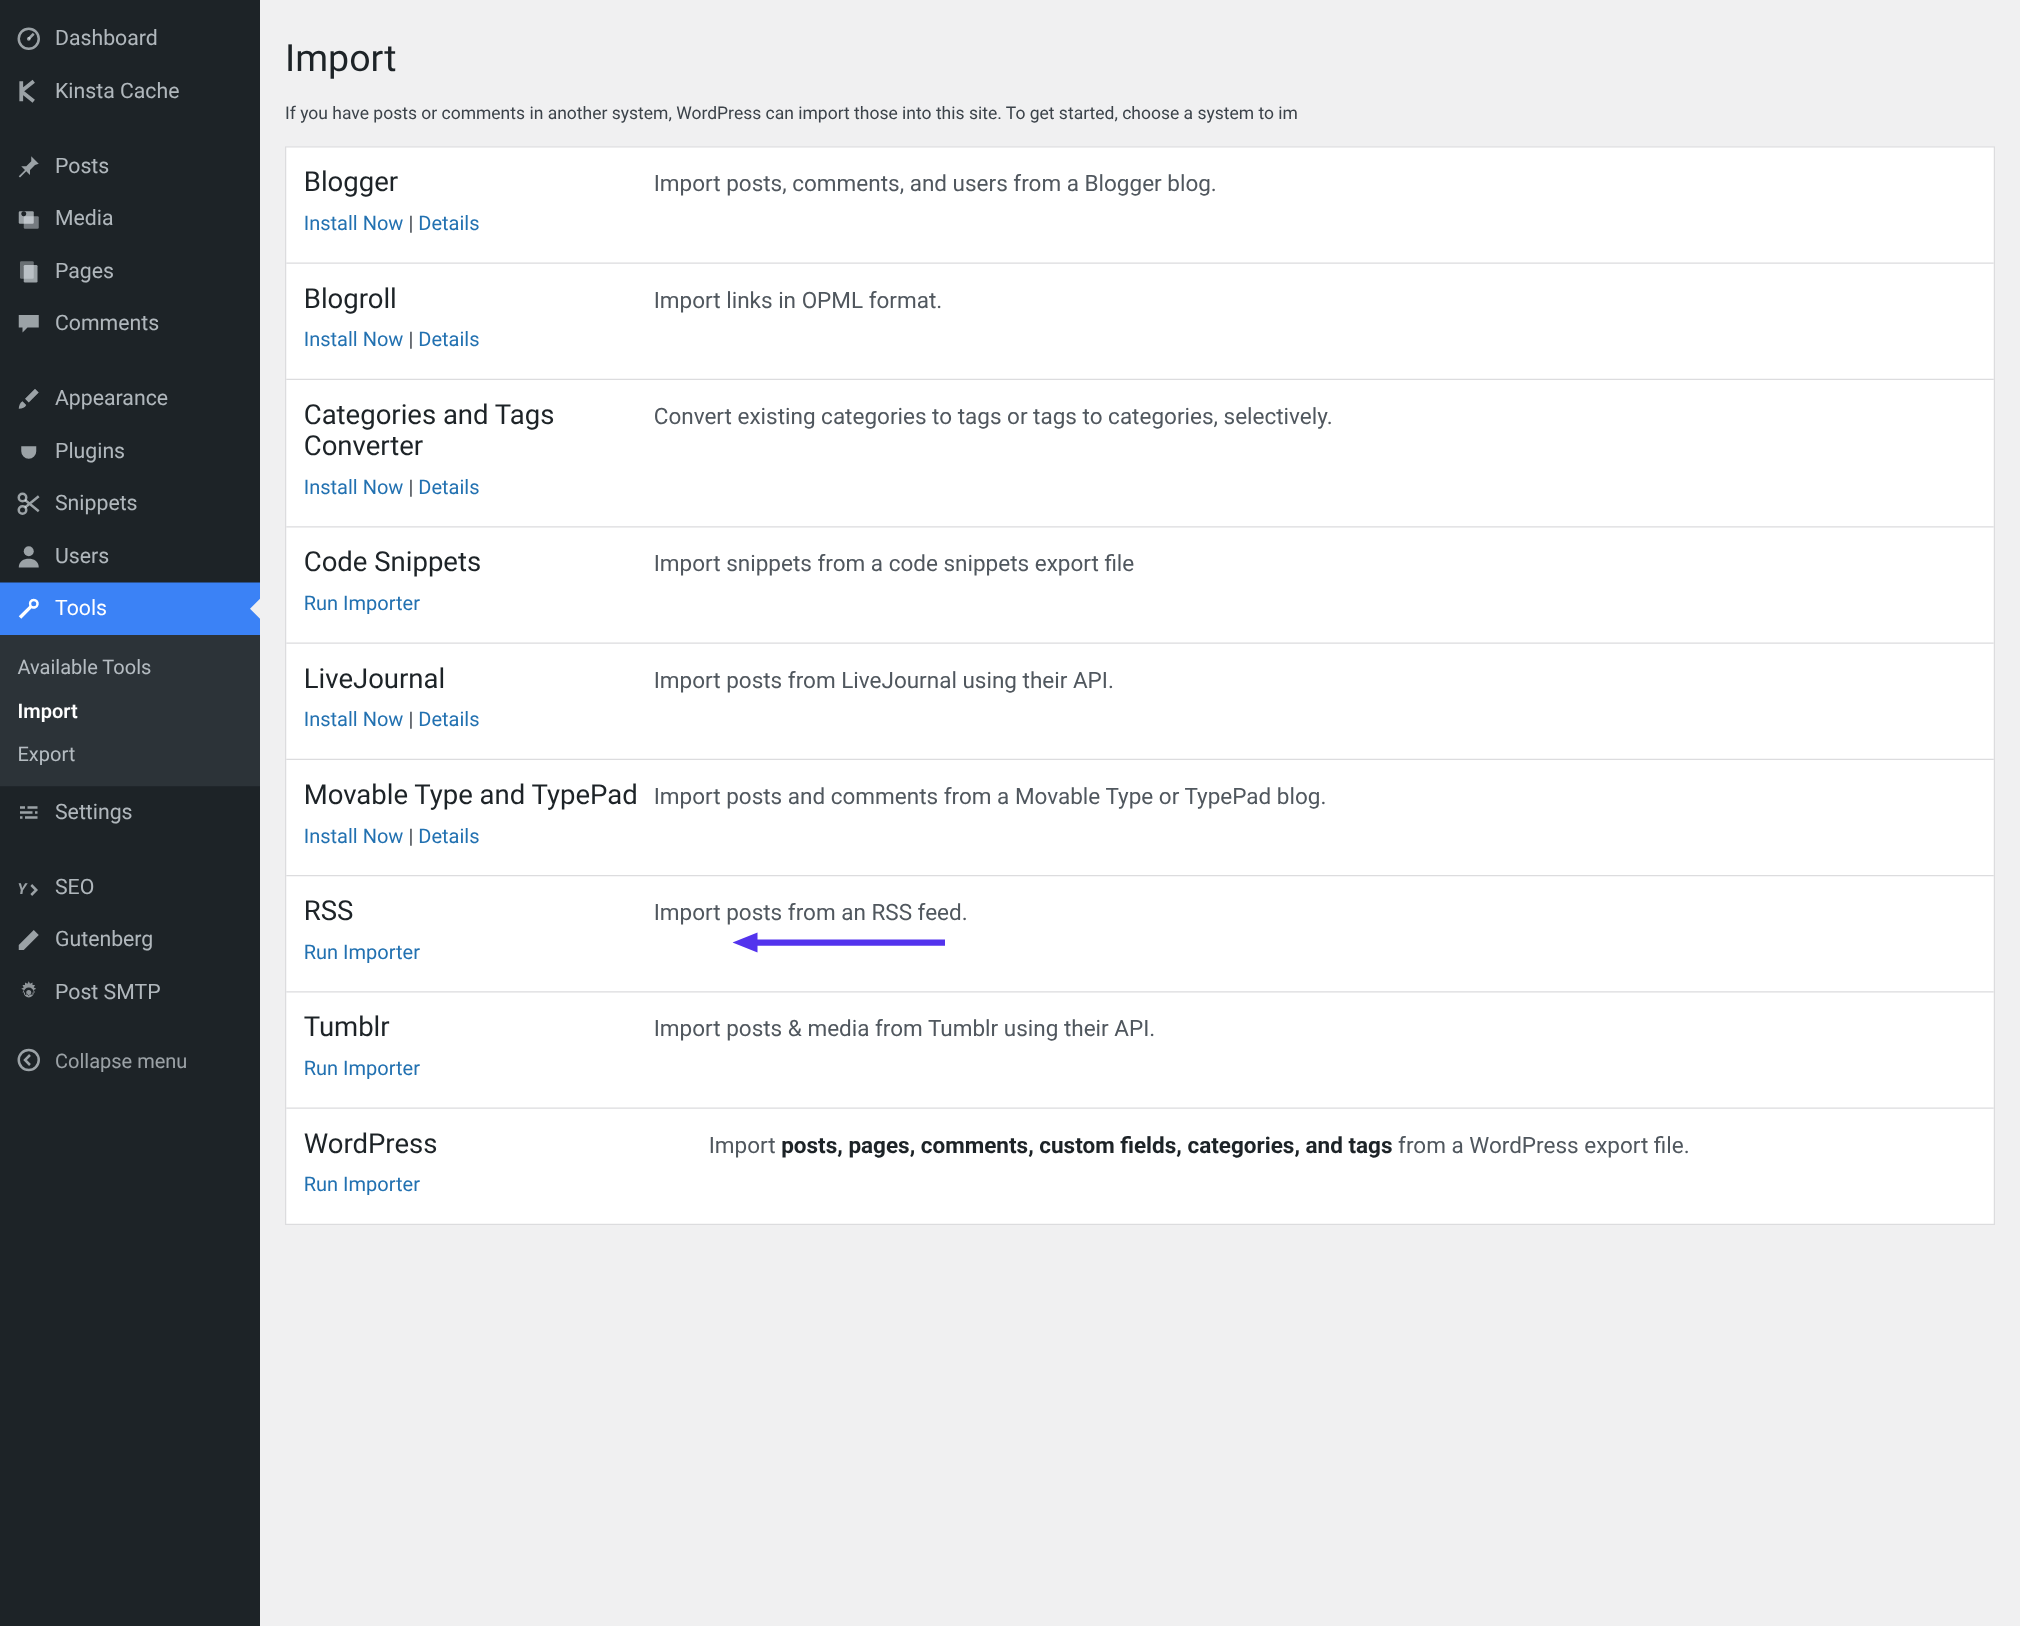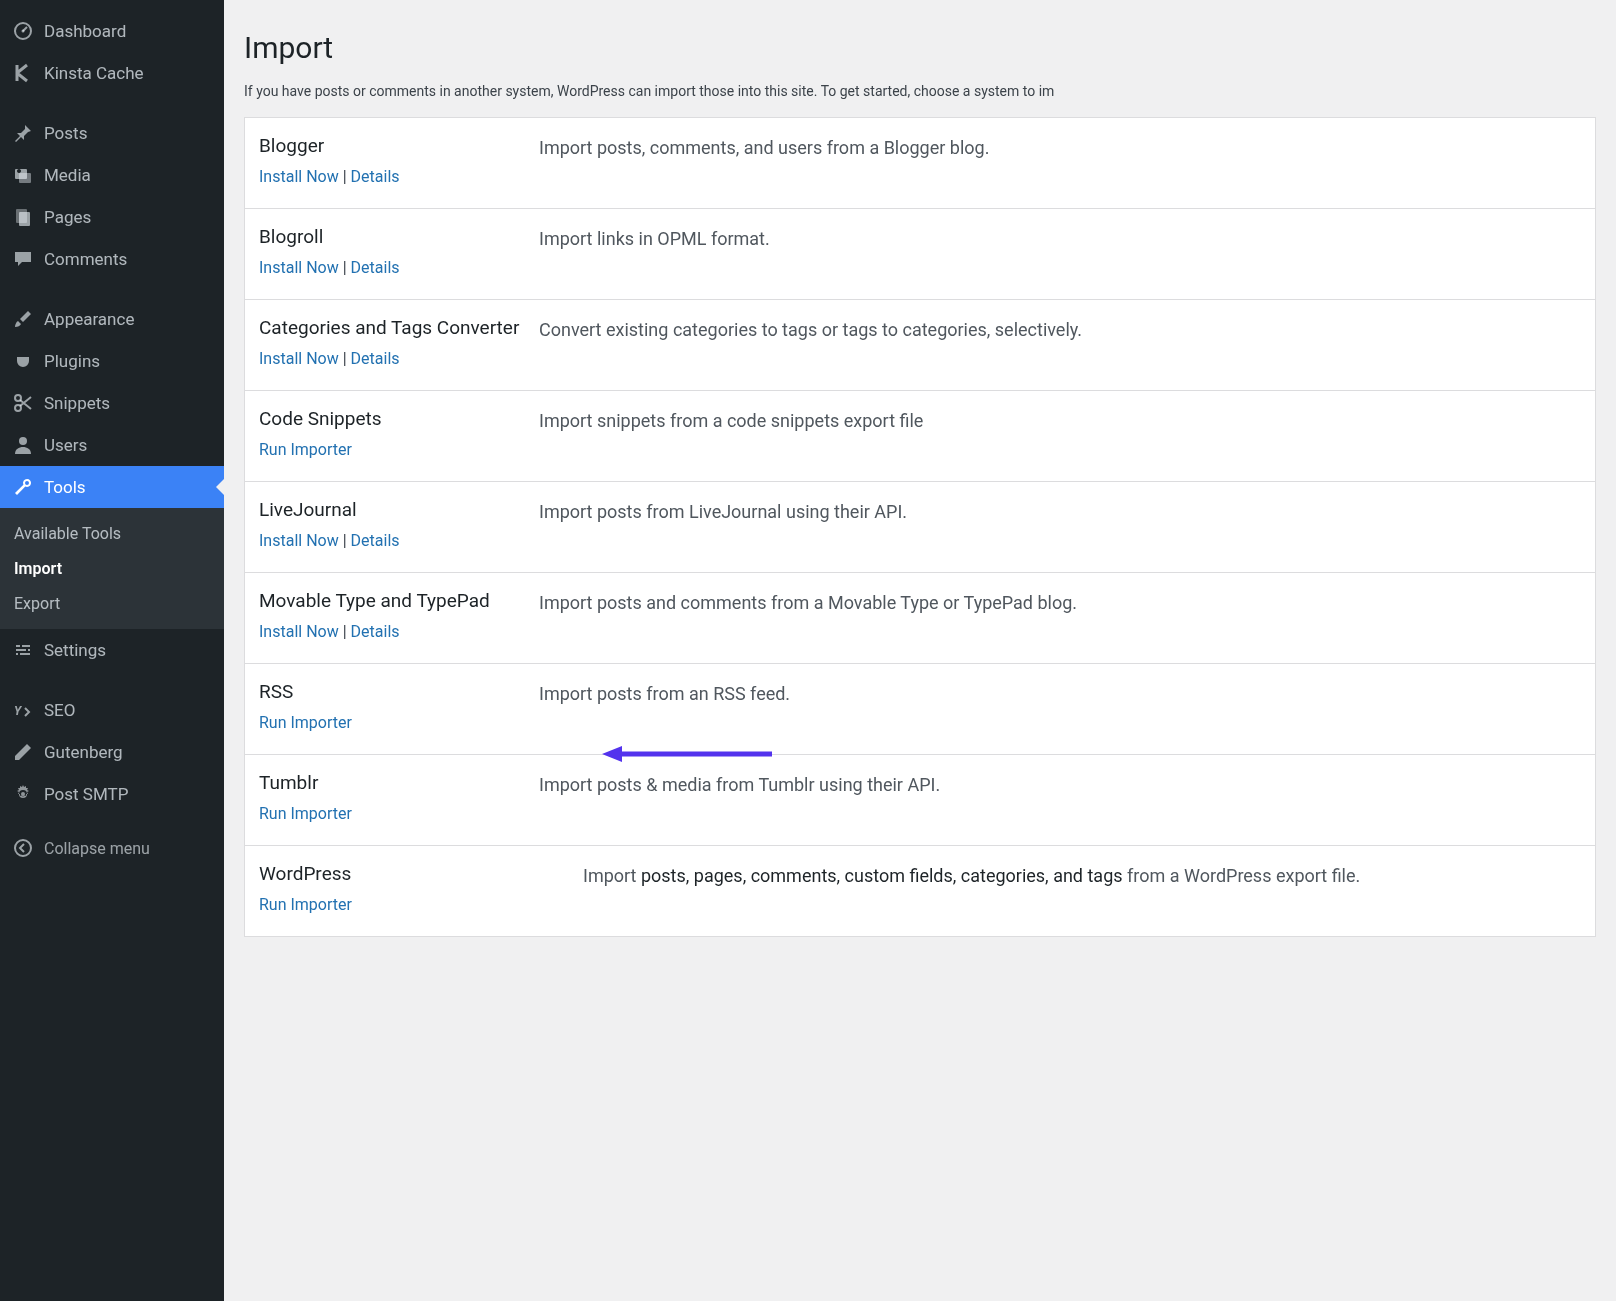--- a/index.html
+++ b/index.html
@@ -5,21 +5,21 @@
 * { box-sizing: border-box; margin: 0; padding: 0; }
 body {
   font-family: -apple-system, BlinkMacSystemFont, "Segoe UI", Roboto, sans-serif;
   font-size: 14px;
   background: #f0f0f1;
   color: #3c434a;
   display: flex;
   min-height: 100vh;
 }
 .sidebar {
-  width: 224px;
+  width: 208px;
   background: #1d2327;
   color: #f0f0f1;
   flex-shrink: 0;
   padding-top: 10px;
 }
 .sidebar-item {
   display: flex;
   align-items: center;
   padding: 10px 12px;
   color: rgba(240,246,252,0.7);
@@ -91,40 +91,40 @@
   display: flex;
   border-bottom: 1px solid #dcdcde;
   padding: 16px 14px 22px 14px;
 }
 .importer-row:last-child { border-bottom: none; gap: 44px; }
 .importer-left {
   width: 280px;
   flex-shrink: 0;
 }
 .importer-name {
-  font-size: 19px;
+  font-size: 22px;
   color: #1d2327;
   font-weight: 400;
   margin-bottom: 10px;
 }
 .importer-actions {
   font-size: 16px;
 }
 .importer-actions a {
   color: #2271b1;
   text-decoration: none;
   cursor: pointer;
 }
 .sep { color: #3c434a; margin: 0 4px; }
 .importer-desc {
   font-size: 18px;
   color: #50575e;
   line-height: 1.5;
 }
-.importer-desc strong { font-weight: 400; color: #1d2327; }
+.importer-desc strong { font-weight: 700; color: #1d2327; }
 .arrow-annotation {
   position: absolute;
   left: 378px;
   top: 744px;
   pointer-events: none;
 }
 .collapse-item {
   display: flex;
   align-items: center;
   padding: 10px 12px;

